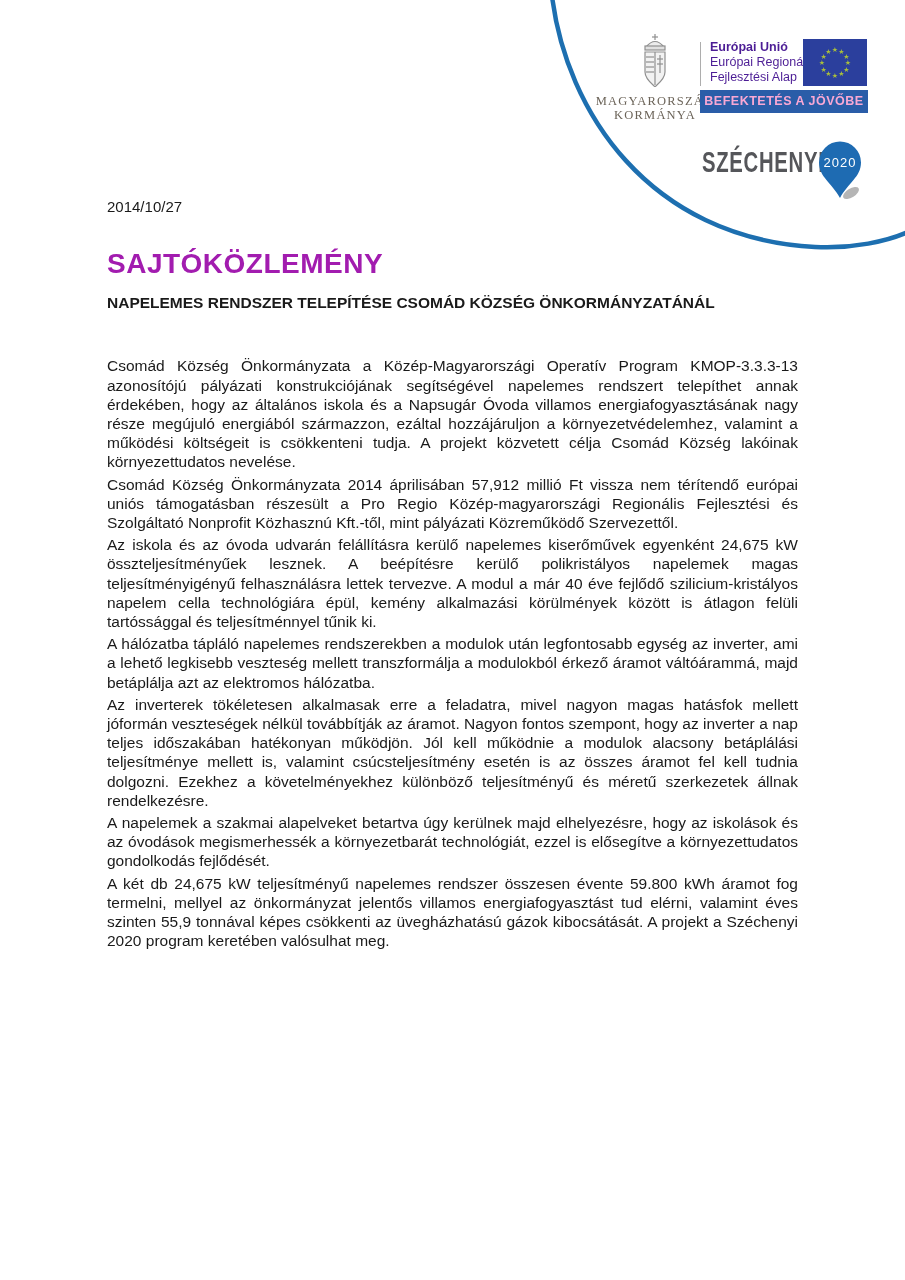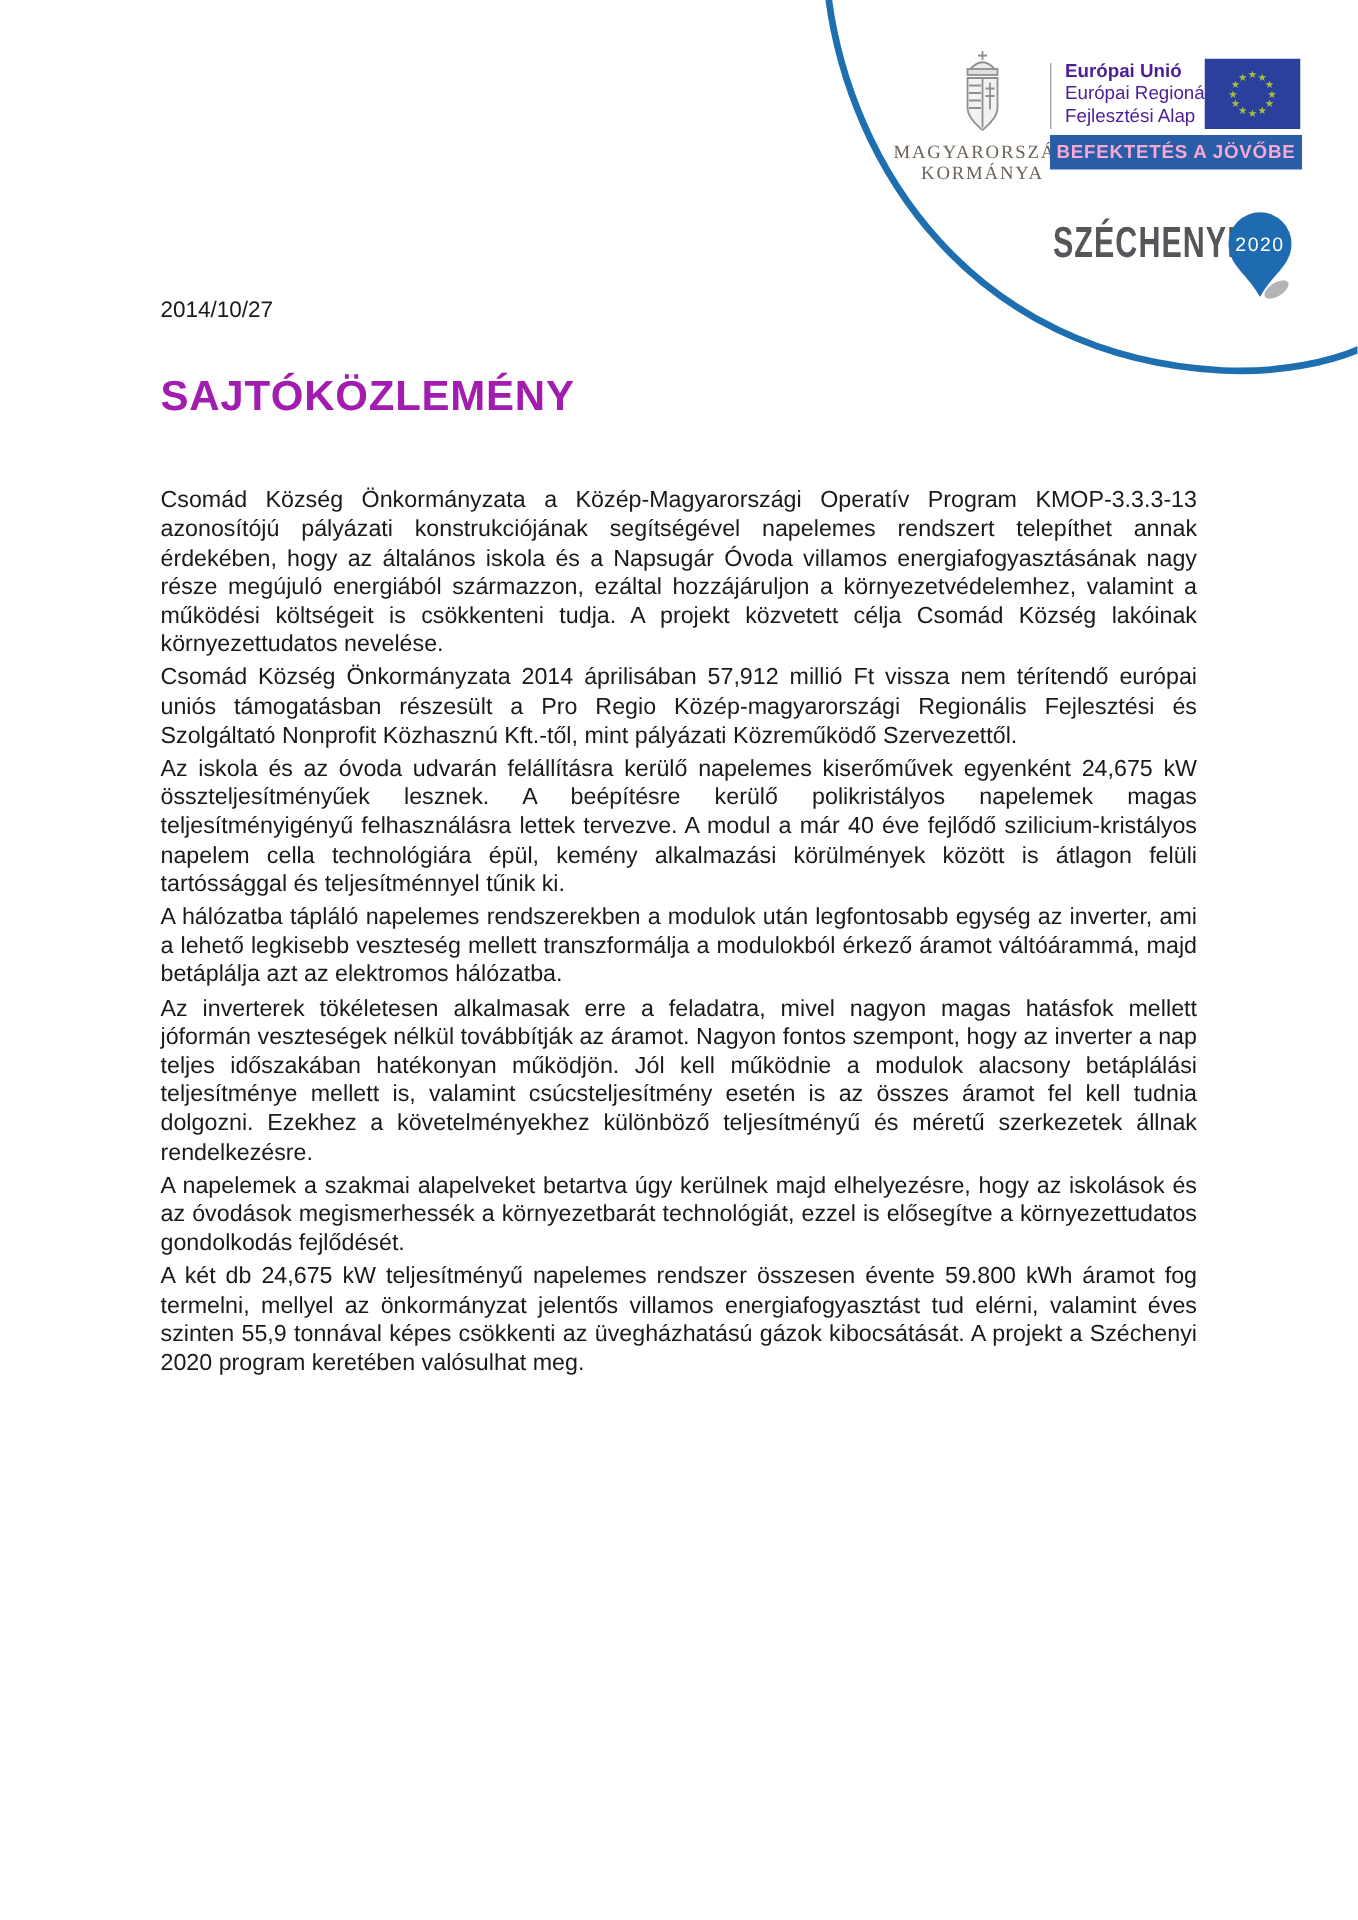--- a/index.html
+++ b/index.html
@@ -108,20 +108,21 @@
 <div class="sz-word">SZÉCHENYI</div>
 <svg class="sz-pin" width="52" height="64" viewBox="0 0 52 64">
   <ellipse cx="35" cy="55" rx="9" ry="4.5" transform="rotate(-32 35 55)" fill="#B5B5B5"></ellipse>
   <path d="M24,60 C16,45 3,39 3,24.5 A21,21 0 1 1 45,24.5 C45,39 32,45 24,60 Z" fill="#1E6BB2"></path>
   <text x="24" y="29" text-anchor="middle" fill="#ffffff" font-size="13" letter-spacing="1" font-family="Liberation Sans, sans-serif" font-weight="500">2020</text>
 </svg>
 
 <main class="doc">
   <div class="doc-date">2014/10/27</div>
   <h1 class="doc-title">SAJTÓKÖZLEMÉNY</h1>
+  <h2 class="doc-subtitle">NAPELEMES RENDSZER TELEPÍTÉSE CSOMÁD KÖZSÉG ÖNKORMÁNYZATÁNÁL</h2>
   <p class="bodyp first">Csomád Község Önkormányzata a Közép-Magyarországi Operatív Program KMOP-3.3.3-13 azonosítójú pályázati konstrukciójának segítségével napelemes rendszert telepíthet annak érdekében, hogy az általános iskola és a Napsugár Óvoda villamos energiafogyasztásának nagy része megújuló energiából származzon, ezáltal hozzájáruljon a környezetvédelemhez, valamint a működési költségeit is csökkenteni tudja. A projekt közvetett célja Csomád Község lakóinak környezettudatos nevelése.</p>
   <p class="bodyp">Csomád Község Önkormányzata 2014 áprilisában 57,912 millió Ft vissza nem térítendő európai uniós támogatásban részesült a Pro Regio Közép-magyarországi Regionális Fejlesztési és Szolgáltató Nonprofit Közhasznú Kft.-től, mint pályázati Közreműködő Szervezettől.</p>
   <p class="bodyp">Az iskola és az óvoda udvarán felállításra kerülő napelemes kiserőművek egyenként 24,675 kW összteljesítményűek lesznek. A beépítésre kerülő polikristályos napelemek magas teljesítményigényű felhasználásra lettek tervezve. A modul a már 40 éve fejlődő szilicium-kristályos napelem cella technológiára épül, kemény alkalmazási körülmények között is átlagon felüli tartóssággal és teljesítménnyel tűnik ki.</p>
   <p class="bodyp">A hálózatba tápláló napelemes rendszerekben a modulok után legfontosabb egység az inverter, ami a lehető legkisebb veszteség mellett transzformálja a modulokból érkező áramot váltóárammá, majd betáplálja azt az elektromos hálózatba.</p>
   <p class="bodyp">Az inverterek tökéletesen alkalmasak erre a feladatra, mivel nagyon magas hatásfok mellett jóformán veszteségek nélkül továbbítják az áramot. Nagyon fontos szempont, hogy az inverter a nap teljes időszakában hatékonyan működjön. Jól kell működnie a modulok alacsony betáplálási teljesítménye mellett is, valamint csúcsteljesítmény esetén is az összes áramot fel kell tudnia dolgozni. Ezekhez a követelményekhez különböző teljesítményű és méretű szerkezetek állnak rendelkezésre.</p>
   <p class="bodyp">A napelemek a szakmai alapelveket betartva úgy kerülnek majd elhelyezésre, hogy az iskolások és az óvodások megismerhessék a környezetbarát technológiát, ezzel is elősegítve a környezettudatos gondolkodás fejlődését.</p>
   <p class="bodyp">A két db 24,675 kW teljesítményű napelemes rendszer összesen évente 59.800 kWh áramot fog termelni, mellyel az önkormányzat jelentős villamos energiafogyasztást tud elérni, valamint éves szinten 55,9 tonnával képes csökkenti az üvegházhatású gázok kibocsátását. A projekt a Széchenyi 2020 program keretében valósulhat meg.</p>
 </main>
 
 </body></html>

